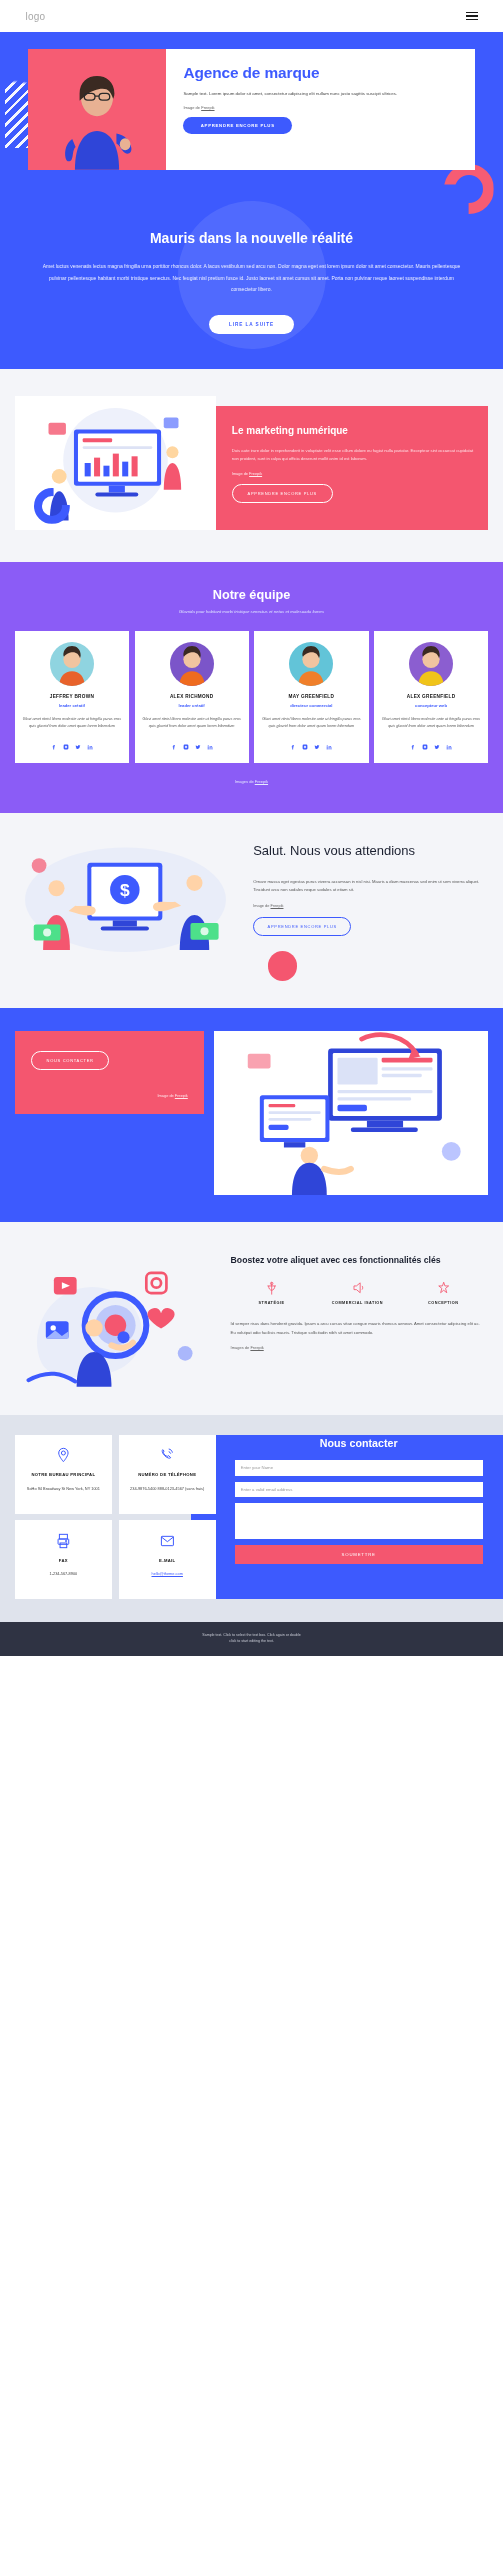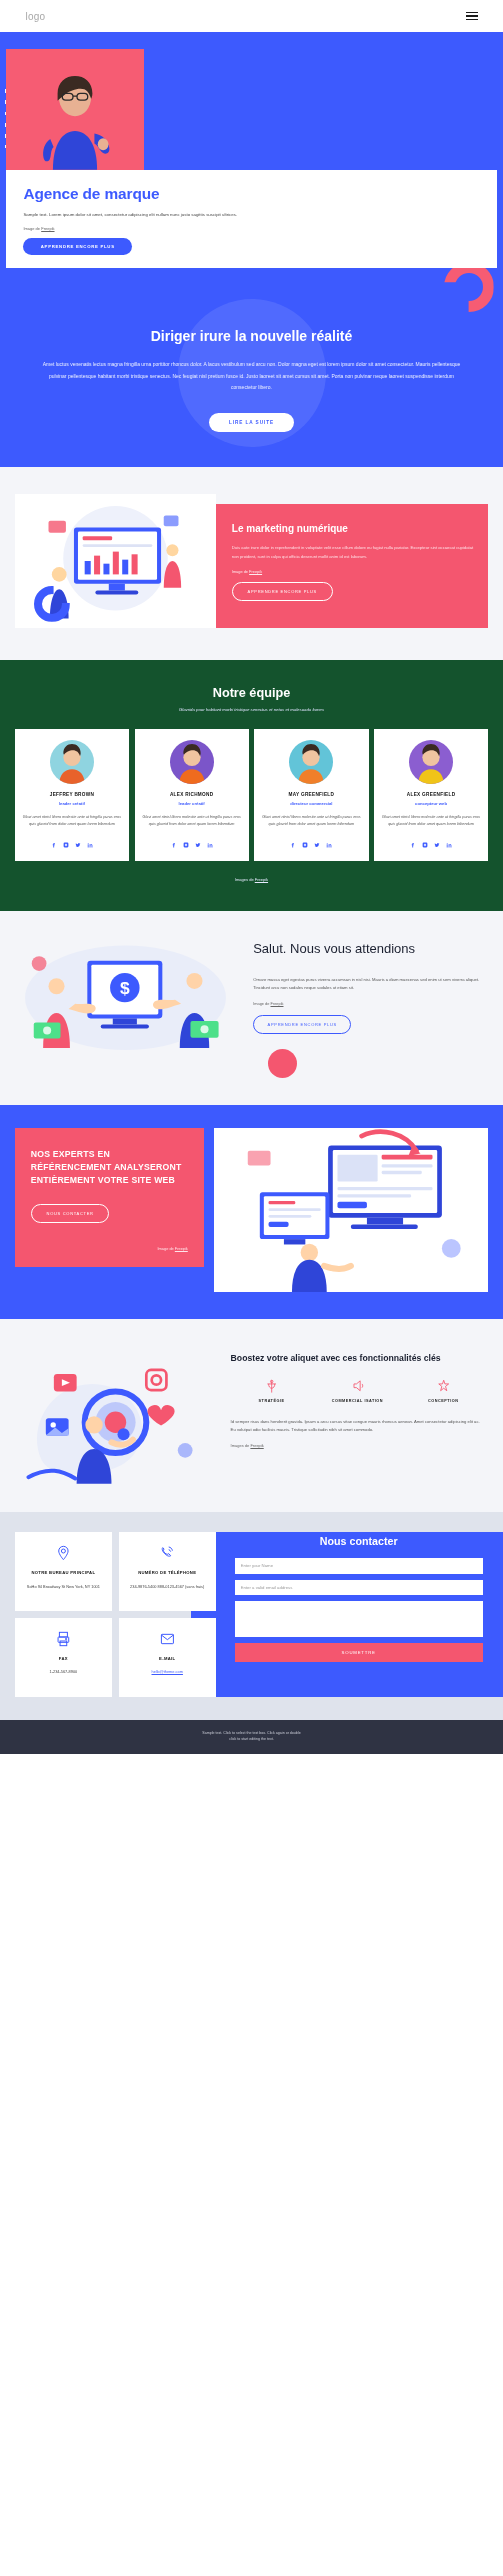--- a/index.html
+++ b/index.html
@@ -23,21 +23,21 @@
 
   
   .hero { background: #3d5afe; position: relative; padding: 17.4px 0 24px; }
   .hatch {
     position: absolute; left: 5.4px; top: 35px; width: 81px; height: 81px;
     background: repeating-linear-gradient(-45deg, #fff 0 2.7px, transparent 2.7px 8px);
     -webkit-mask-image: radial-gradient(circle at 10% 90%, #000 55%, transparent 58%);
             mask-image: radial-gradient(circle at 10% 90%, #000 55%, transparent 58%);
     opacity: .95;
   }
-  .hero-row { display: flex; position: relative; z-index: 3; margin: 0 6px; flex-direction: column; }
+  .hero-row { display: flex; position: relative; z-index: 3; margin: 0 28px; }
   .hero-photo {
     width: 138px; height: 121px; background: #f65c73; position: relative; overflow: hidden;
     flex: none;
   }
   .hero-photo .head {
     position:absolute; left:50%; bottom:0; transform: translateX(-50%);
     width: 79px; height: 101px;
   }
   .hero-card {
     flex: 1; background: #fff; padding: 14.8px 14.8px 13.4px 17.4px;
@@ -92,21 +92,21 @@
     background: transparent; border: 0.7px solid #fff; color:#fff; border-radius: 13.4px;
     font-size: 4px; letter-spacing: 0.7px; padding: 6px 14.8px; cursor:pointer; font-family: inherit;
   }
   .mk-donut {
     position:absolute; left: 19px; bottom: 6.7px; width: 36px; height: 36px; border-radius:50%;
     border: 8px solid #3d5afe; z-index: 5;
     clip-path: polygon(0 0, 55% 0, 55% 48%, 100% 48%, 100% 100%, 0 100%);
   }
 
   
-  .team { background:#14532d; padding: 25.5px 0 29.5px; text-align:center; }
+  .team { background:#8b5cf6; padding: 25.5px 0 29.5px; text-align:center; }
   .team-title { color:#fff; font-size: 12.7px; font-weight: 700; margin-bottom: 6.7px; }
   .team-sub { color:#dfe4ff; font-size: 4.3px; font-style: italic; margin-bottom: 17.4px; }
   .team-grid { display:flex; gap: 5.4px; padding: 0 14.8px; }
   .member { background:#fff; flex:1; padding: 10.7px 5.4px 10.7px; }
   .avatar {
     width: 44px; height: 44px; border-radius:50%; margin: 0 auto 8px; overflow:hidden;
     position: relative;
   }
   .m-name { font-size: 4.7px; font-weight: 700; letter-spacing: 0.3px; color:#111; margin-bottom: 4px; }
   .m-role { font-size: 4.2px; font-weight: 700; color:#3d5afe; margin-bottom: 8px; }
@@ -220,21 +220,21 @@
         <div class="hero-sub">Sample text. Lorem ipsum dolor sit amet, consectetur adipiscing elit nullam nunc justo sagittis suscipit ultrices.</div>
         <div class="credit"><span>Image de </span><u>Freepik</u></div>
         <button class="btn-pill">APPRENDRE ENCORE PLUS</button>
       </div>
     </div>
   </section>
 
   <section class="lead">
     <div class="lead-blob"></div>
     <div class="lead-inner">
-      <h2 class="lead-title">Diriger irure la nouvelle réalité</h2>
+      <h2 class="lead-title">Mauris dans la nouvelle réalité</h2>
       <p class="lead-text">Amet luctus venenatis lectus magna fringilla urna porttitor rhoncus dolor. A lacus vestibulum sed arcu non. Dolor magna eget est lorem ipsum dolor sit amet consectetur. Mauris pellentesque pulvinar pellentesque habitant morbi tristique senectus. Nec feugiat nisl pretium fusce id. Justo laoreet sit amet cursus sit amet. Porta non pulvinar neque laoreet suspendisse interdum consectetur libero.</p>
       <button class="btn-white">LIRE LA SUITE</button>
     </div>
   </section>
 
   <section class="marketing">
     <div class="mk-row">
       <div class="mk-left">
         <div class="mk-white">
           <svg class="illus" viewBox="0 0 300 200">
@@ -416,21 +416,20 @@
         <div class="salut-credit"><span>Image de </span><u>Freepik</u></div>
         <button class="btn-ghost">APPRENDRE ENCORE PLUS</button>
         <div class="salut-dot"></div>
       </div>
     </div>
   </section>
 
   <section class="seo">
     <div class="seo-row">
       <div class="seo-left">
-        <h3 class="seo-title">NOS EXPERTS EN RÉFÉRENCEMENT ANALYSERONT ENTIÈREMENT VOTRE SITE WEB</h3>
         <button class="btn-outline">NOUS CONTACTER</button>
         <div class="seo-credit"><span>Image de </span><u>Freepik</u></div>
       </div>
       <div class="seo-right">
         <svg class="illus" viewBox="0 0 360 245">
           <rect x="146" y="26" width="170" height="108" rx="5" fill="#2f45d8"></rect>
           <rect x="153" y="33" width="156" height="94" rx="2" fill="#fff"></rect>
           <rect x="160" y="40" width="60" height="40" rx="2" fill="#dbe2f7"></rect>
           <rect x="226" y="40" width="76" height="7" rx="2" fill="#f4566f"></rect>
           <rect x="226" y="54" width="76" height="5" rx="2" fill="#dbe2f7"></rect>

